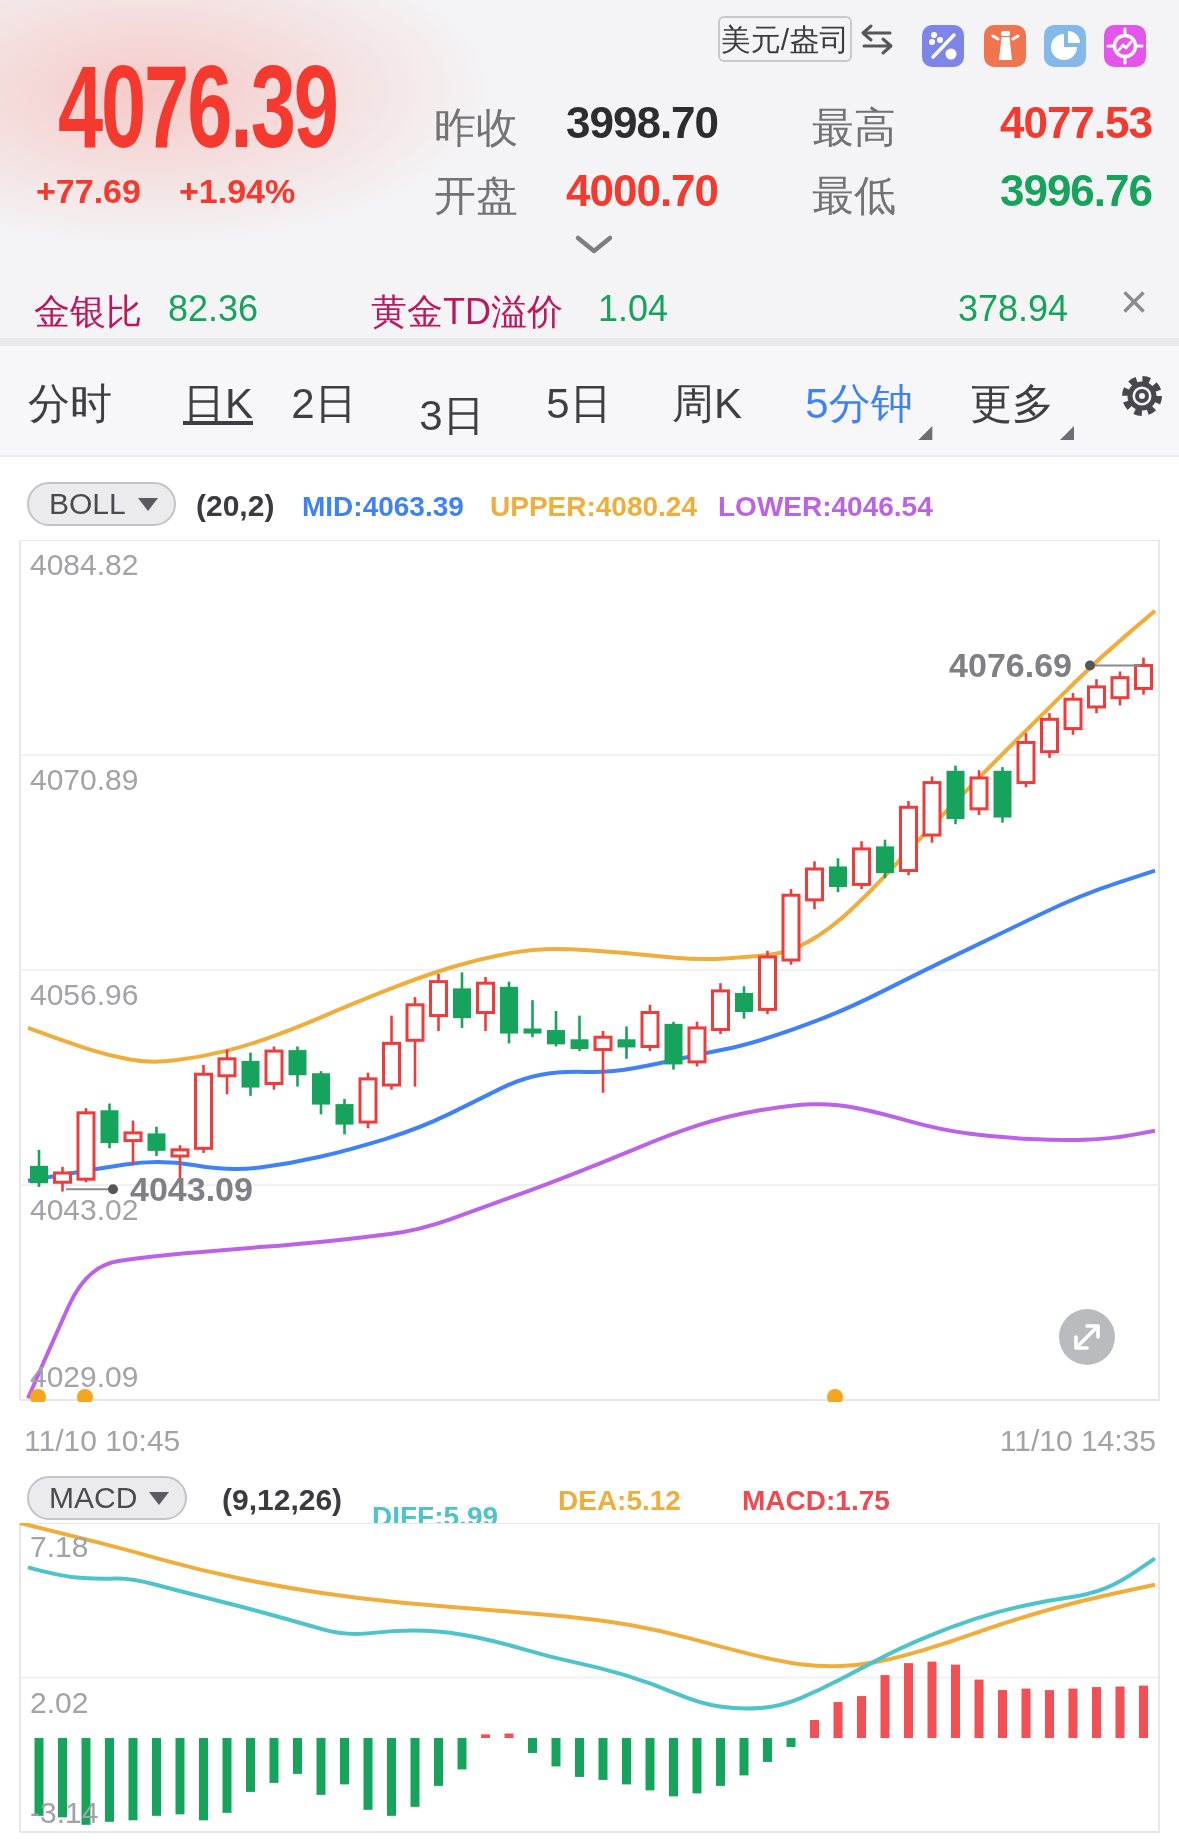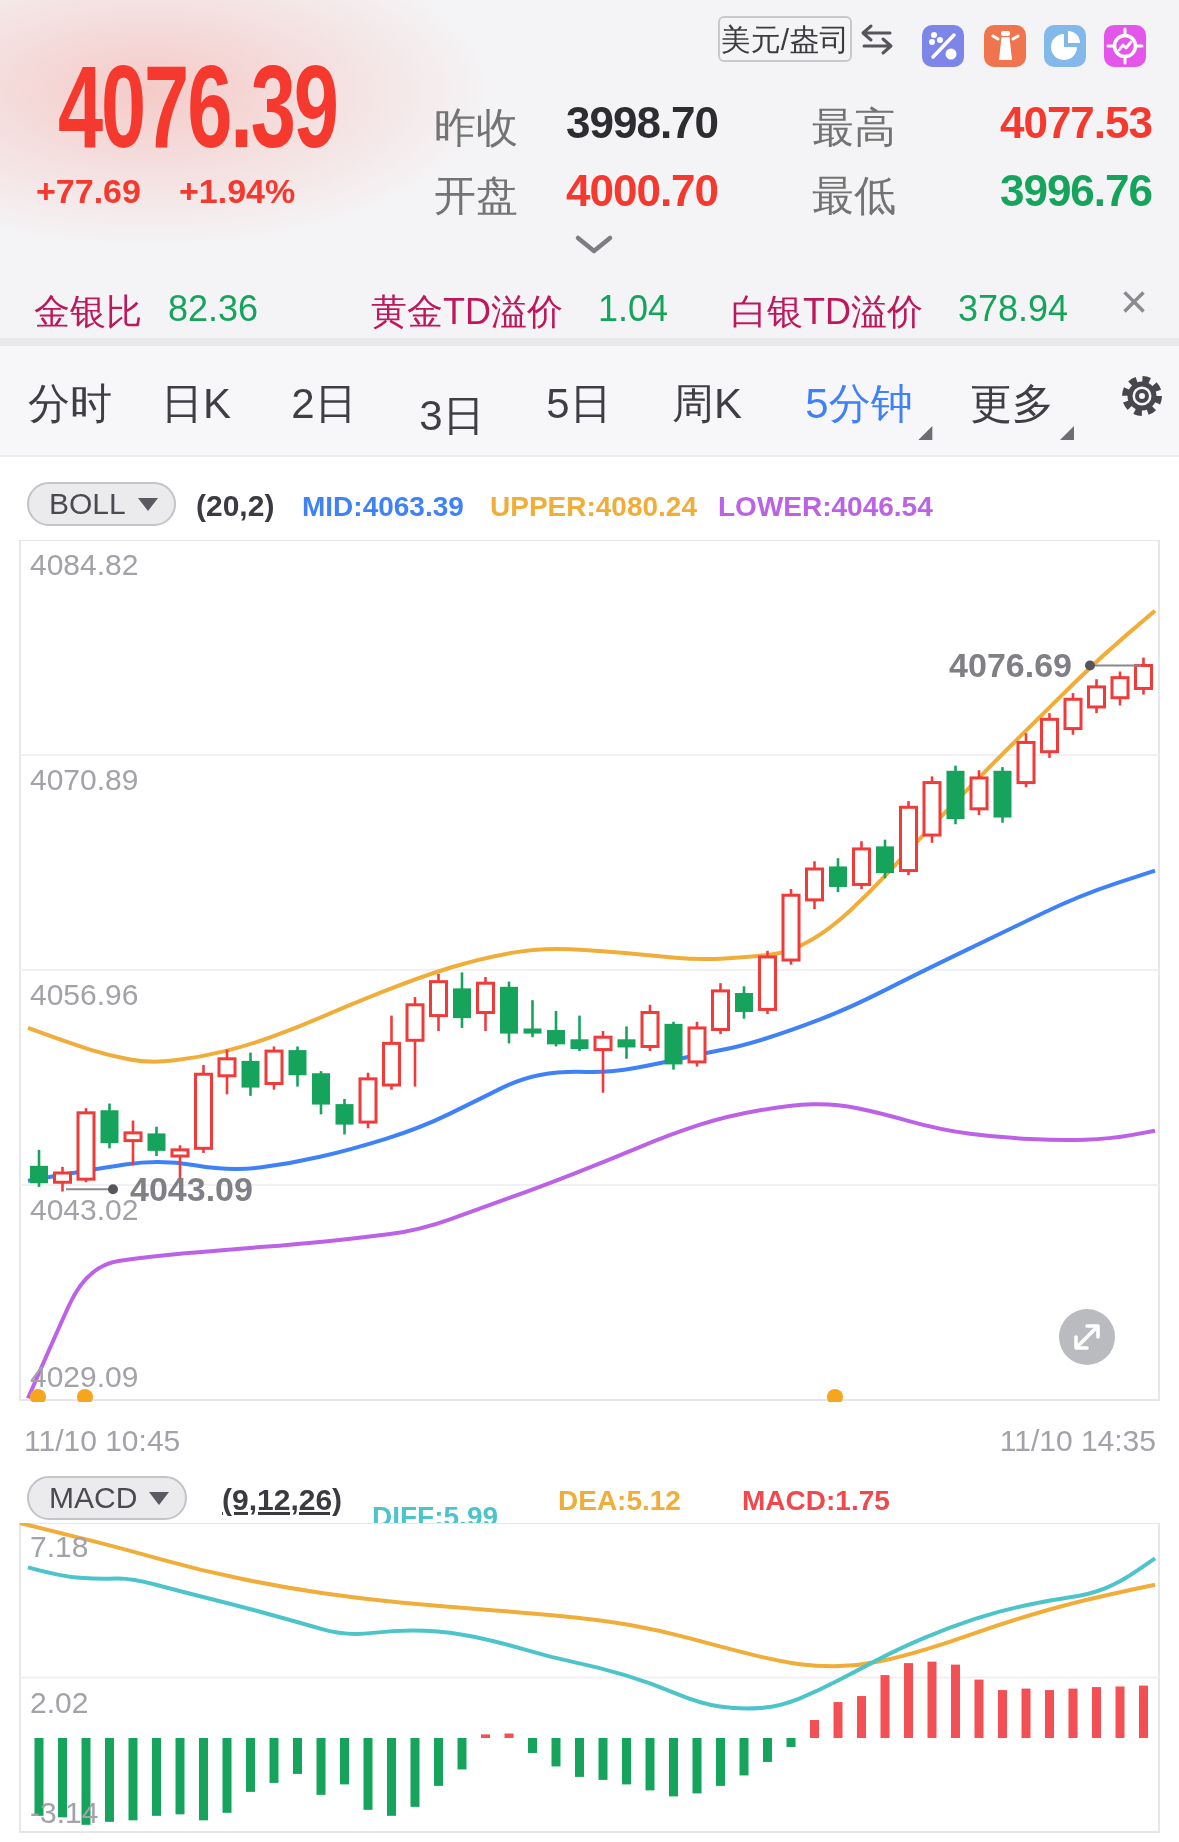--- a/index.html
+++ b/index.html
@@ -120,26 +120,25 @@
   <div class="abs" style="left:572px;top:232px;width:44px;height:26px;">
     <svg width="44" height="26" viewBox="0 0 44 26" fill="none" stroke="#7d7d84" stroke-width="4.5" stroke-linecap="round" stroke-linejoin="round">
       <polyline points="6,6 22,19 38,6"></polyline>
     </svg>
   </div>
 
   <div class="abs sub-label" style="left:34px;">金银比</div>
   <div class="abs sub-value" style="left:168px;">82.36</div>
   <div class="abs sub-label" style="left:371px;">黄金TD溢价</div>
   <div class="abs sub-value" style="left:598px;">1.04</div>
-  <div class="abs sub-label" style="left:731px;">白银TD溢价</div>
   <div class="abs sub-value" style="left:958px;">378.94</div>
   <div class="abs" id="close-x">×</div>
 
   <div class="abs tab" style="left:70px;">分时</div>
-  <div class="abs tab" style="left:196px;">日K</div>
+  <div class="abs tab" style="left:218px;text-decoration:underline;">日K</div>
   <div class="abs tab" style="left:324px;">2日</div>
   <div class="abs tab" style="left:452px;margin-top:12px;">3日</div>
   <div class="abs tab" style="left:579px;">5日</div>
   <div class="abs tab" style="left:707px;">周K</div>
   <div class="abs tab sel" style="left:859px;">
     <span>5分钟</span>
     <span class="corner"></span>
   </div>
   <div class="abs tab" style="left:1012px;">
     <span>更多</span>
@@ -293,21 +292,21 @@
     </svg>
   </div>
 
   <div class="abs xlab" style="left:24px;">11/10 10:45</div>
   <div class="abs xlab" style="left:956px;width:200px;text-align:right;">11/10 14:35</div>
 
   <div class="abs pill" style="left:27px;top:1476px;">
     <span>MACD</span>
     <span class="tri-down"></span>
   </div>
-  <div class="abs ind-params" style="left:222px;top:1483px;text-decoration:underline;">(9,12,26)</div>
+  <div class="abs ind-params" style="left:222px;top:1483px;">(9,12,26)</div>
   <div class="abs ind-val c-cyan" style="left:372px;top:1485px;margin-top:16px;">DIFF:5.99</div>
   <div class="abs ind-val c-orange" style="left:558px;top:1485px;">DEA:5.12</div>
   <div class="abs ind-val c-red" style="left:742px;top:1485px;">MACD:1.75</div>
 
   <div class="abs" style="left:0;top:1523px;width:1179px;height:311px;">
     <svg id="macd-svg" width="1179" height="311" viewBox="0 1523 1179 311">
         <rect x="20" y="1523" width="1139" height="309" fill="#ffffff" stroke="#e7e7ea" stroke-width="2"></rect>
         <line x1="20" y1="1677.5" x2="1159" y2="1677.5" stroke="#f1f1f4" stroke-width="2"></line>
         <rect x="34.5" y="1737.9825581395348" width="9" height="77.84883720930247" fill="#16a45c"></rect>
         <rect x="58" y="1737.9825581395348" width="9" height="79.3459302325582" fill="#16a45c"></rect>

